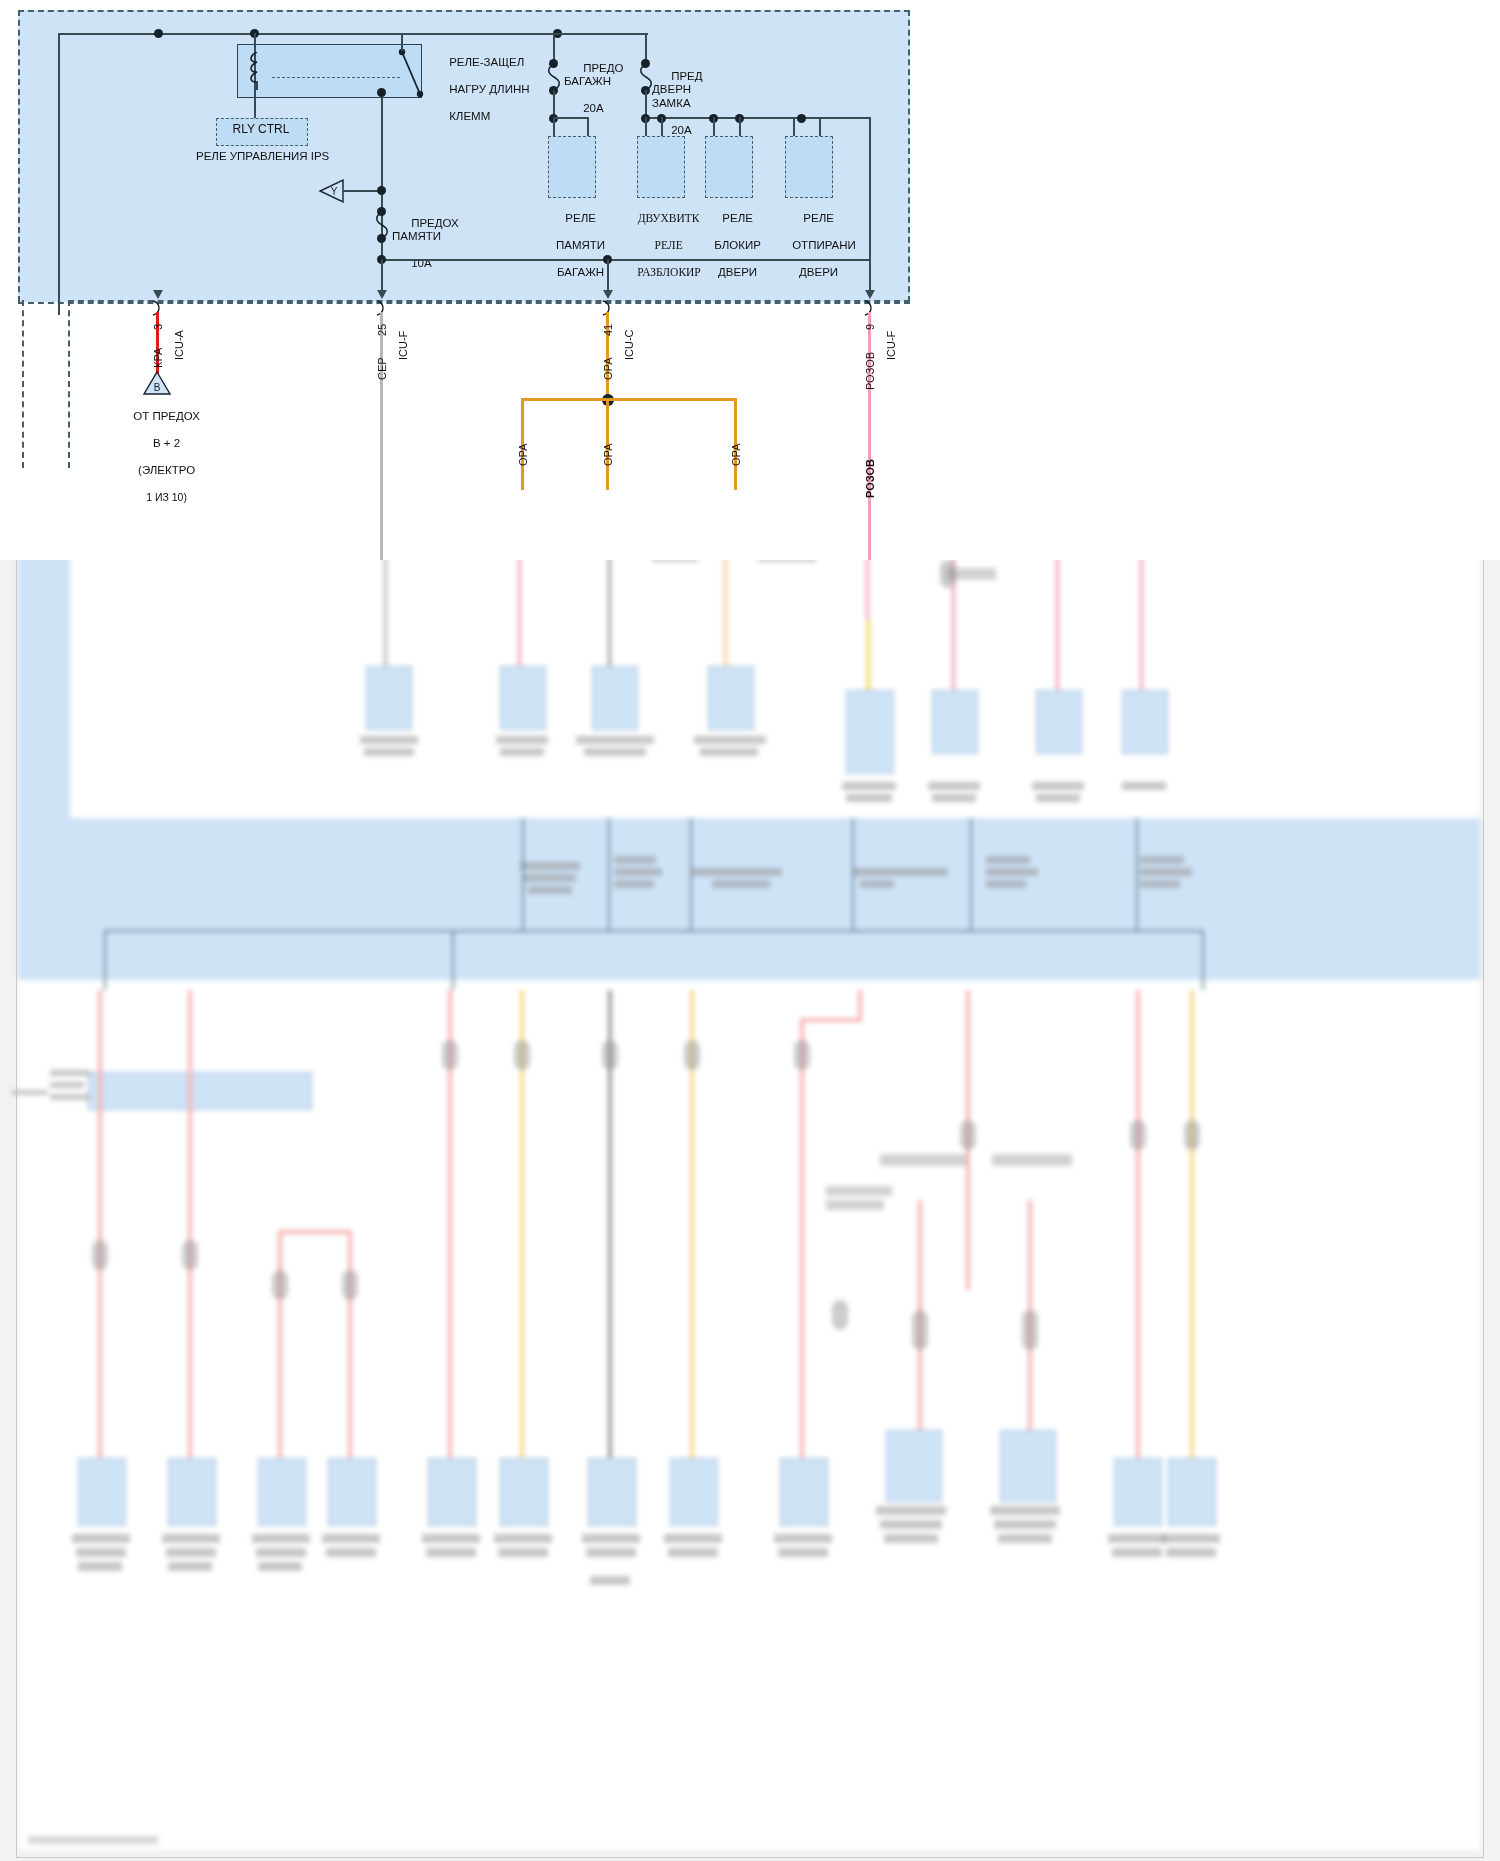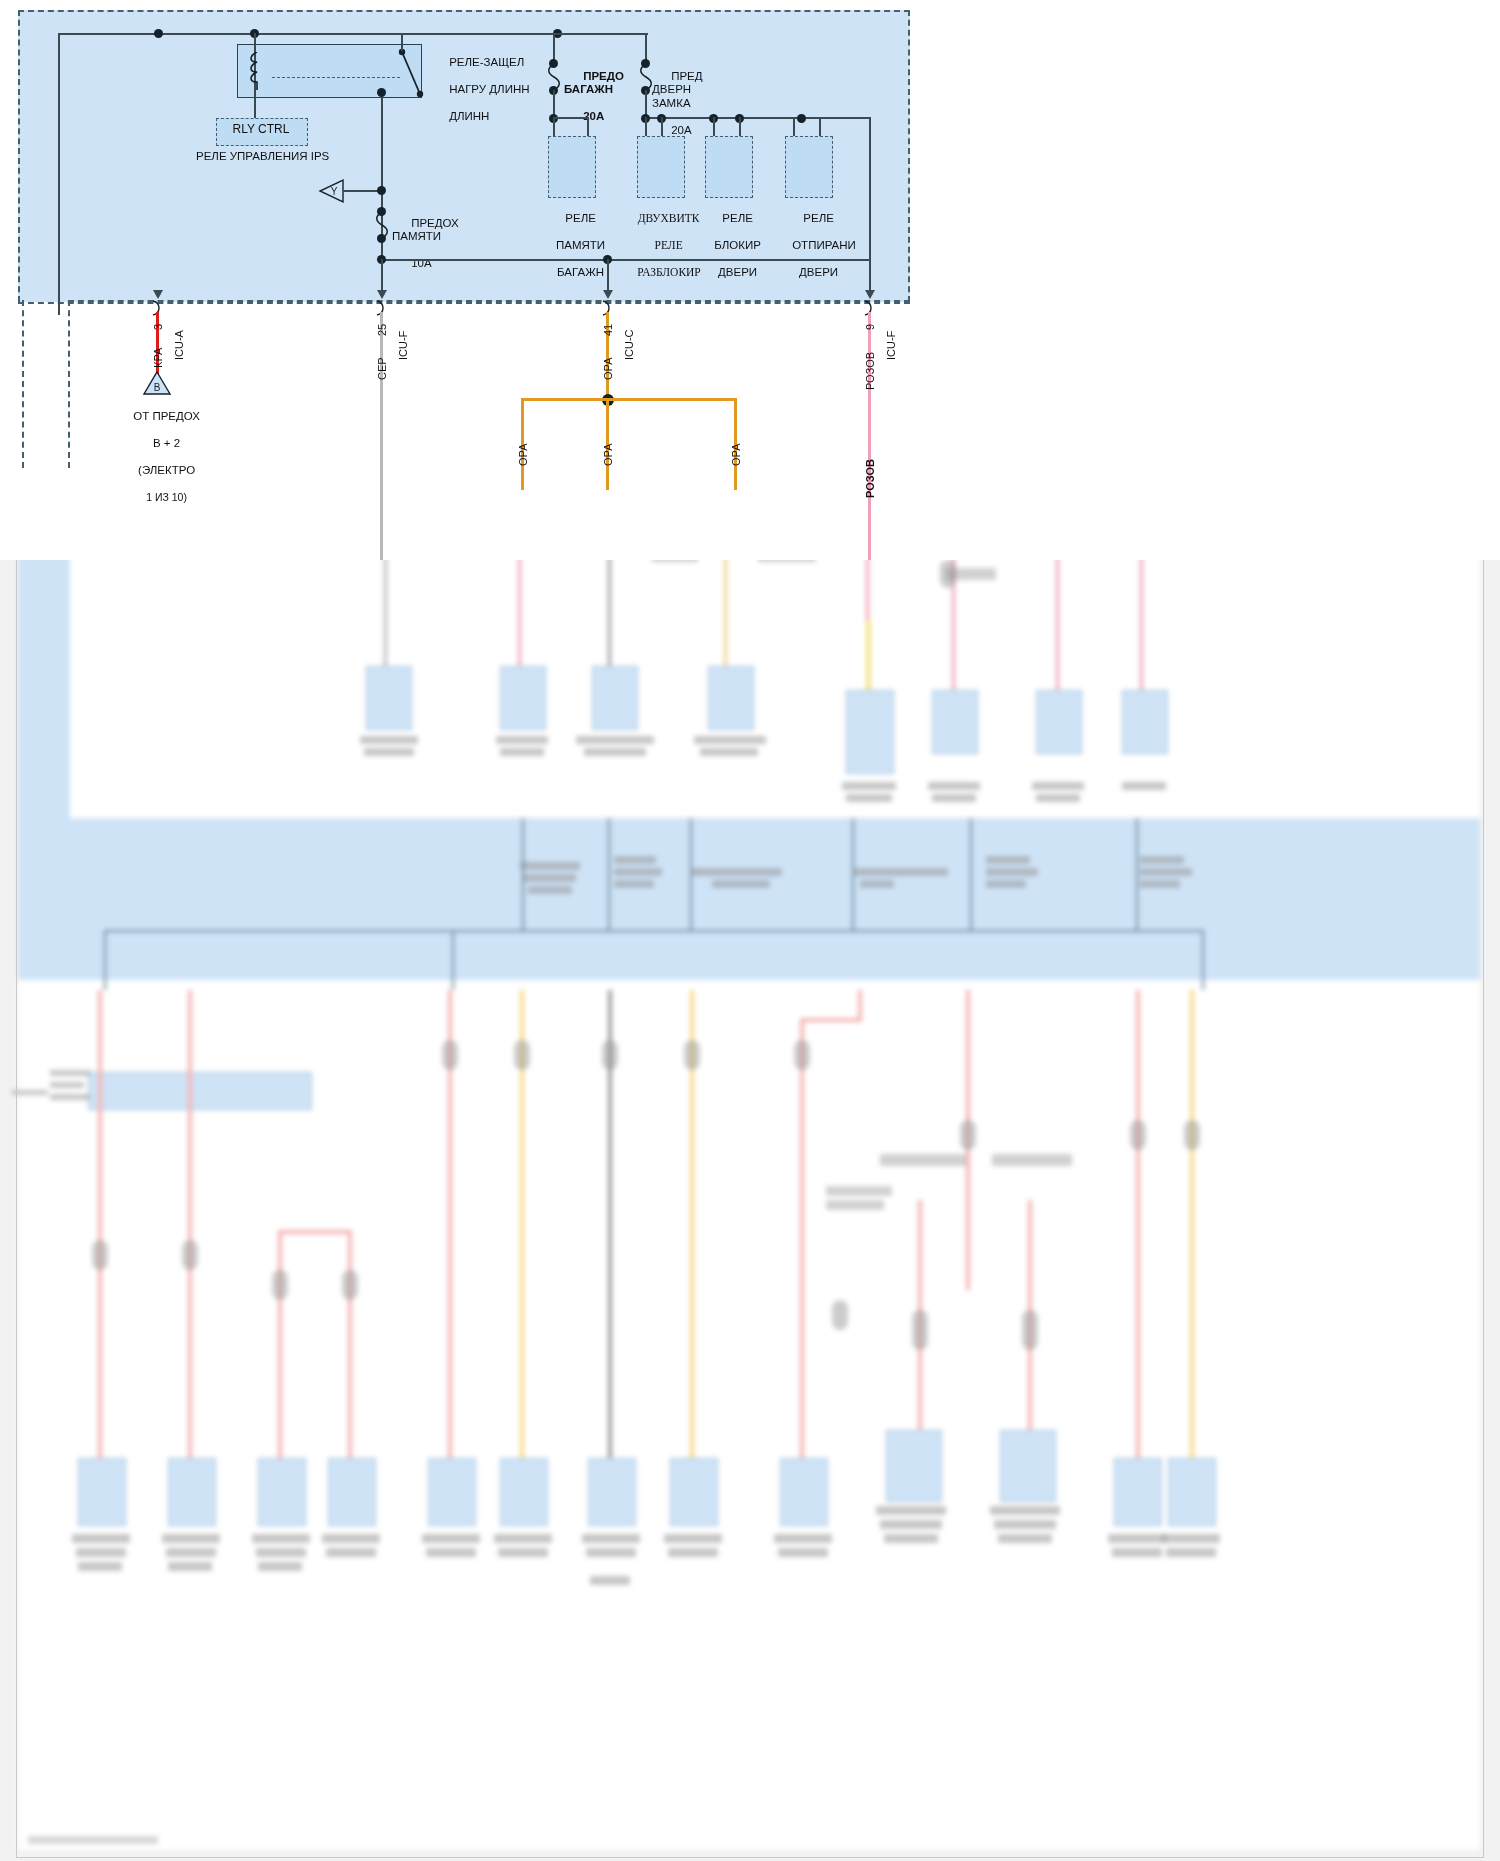--- a/index.html
+++ b/index.html
@@ -280,21 +280,21 @@
       <circle cx="24" cy="48" r="3.2" fill="#16212a"></circle>
     </svg>
     <div class="wire wv" style="left:401px;top:33px;height:18px;"></div>
 
     <div class="wire wv" style="left:381px;top:92px;height:168px;"></div>
     <div class="dot" style="left:377px;top:88px;"></div>
 
     <div class="lbl" style="left:430px;top:42px;width:120px;">
       <span>РЕЛЕ-ЗАЩЕЛ</span><br>
       <span>НАГРУ ДЛИНН</span><br>
-      <span>ДЛИНН</span>
+      <span>КЛЕММ</span>
     </div>
 
     <div class="dashbox" style="left:216px;top:118px;width:90px;height:26px;"></div>
     <div class="lbl c" style="left:216px;top:123px;width:90px;font-size:12px;">RLY CTRL</div>
     <div class="lbl c" style="left:196px;top:150px;width:132px;font-size:11.5px;">РЕЛЕ УПРАВЛЕНИЯ IPS</div>
 
     <svg class="triangleY" style="left:318px;top:178px;" width="26" height="26" viewBox="0 0 26 26">
       <polygon points="25,2 25,24 2,13" fill="none" stroke="#16212a" stroke-width="1.4"></polygon>
       <text x="16" y="17" font-size="10" font-family="Liberation Sans" fill="#16212a" text-anchor="middle">Y</text>
     </svg>
@@ -320,21 +320,21 @@
     <div class="wire wv" style="left:869px;top:259px;height:36px;"></div>
 
     <div class="wire wv" style="left:553px;top:33px;height:30px;"></div>
     <div class="dot" style="left:549px;top:59px;"></div>
     <svg style="position:absolute;left:546px;top:64px;" width="16" height="26" viewBox="0 0 16 26">
       <path d="M8 0 C1 4,1 9,8 13 C15 17,15 22,8 26" fill="none" stroke="#16212a" stroke-width="1.5"></path>
     </svg>
     <div class="dot" style="left:549px;top:86px;"></div>
     <div class="wire wv" style="left:553px;top:90px;height:28px;"></div>
     <div class="dot" style="left:549px;top:114px;"></div>
-    <div class="lbl" style="left:564px;top:56px;width:70px;font-weight:bold;">
+    <div class="lbl" style="left:564px;top:48px;width:70px;">
       <span>ПРЕДО
 БАГАЖН</span><br>
       <span>20A</span>
     </div>
 
     <div class="wire wh" style="left:553px;top:117px;width:36px;"></div>
     <div class="wire wv" style="left:553px;top:117px;height:20px;"></div>
     <div class="wire wv" style="left:587px;top:117px;height:20px;"></div>
     <div class="dashbox" style="left:548px;top:136px;width:46px;height:60px;"></div>
     <div class="lbl c" style="left:536px;top:198px;width:70px;">

